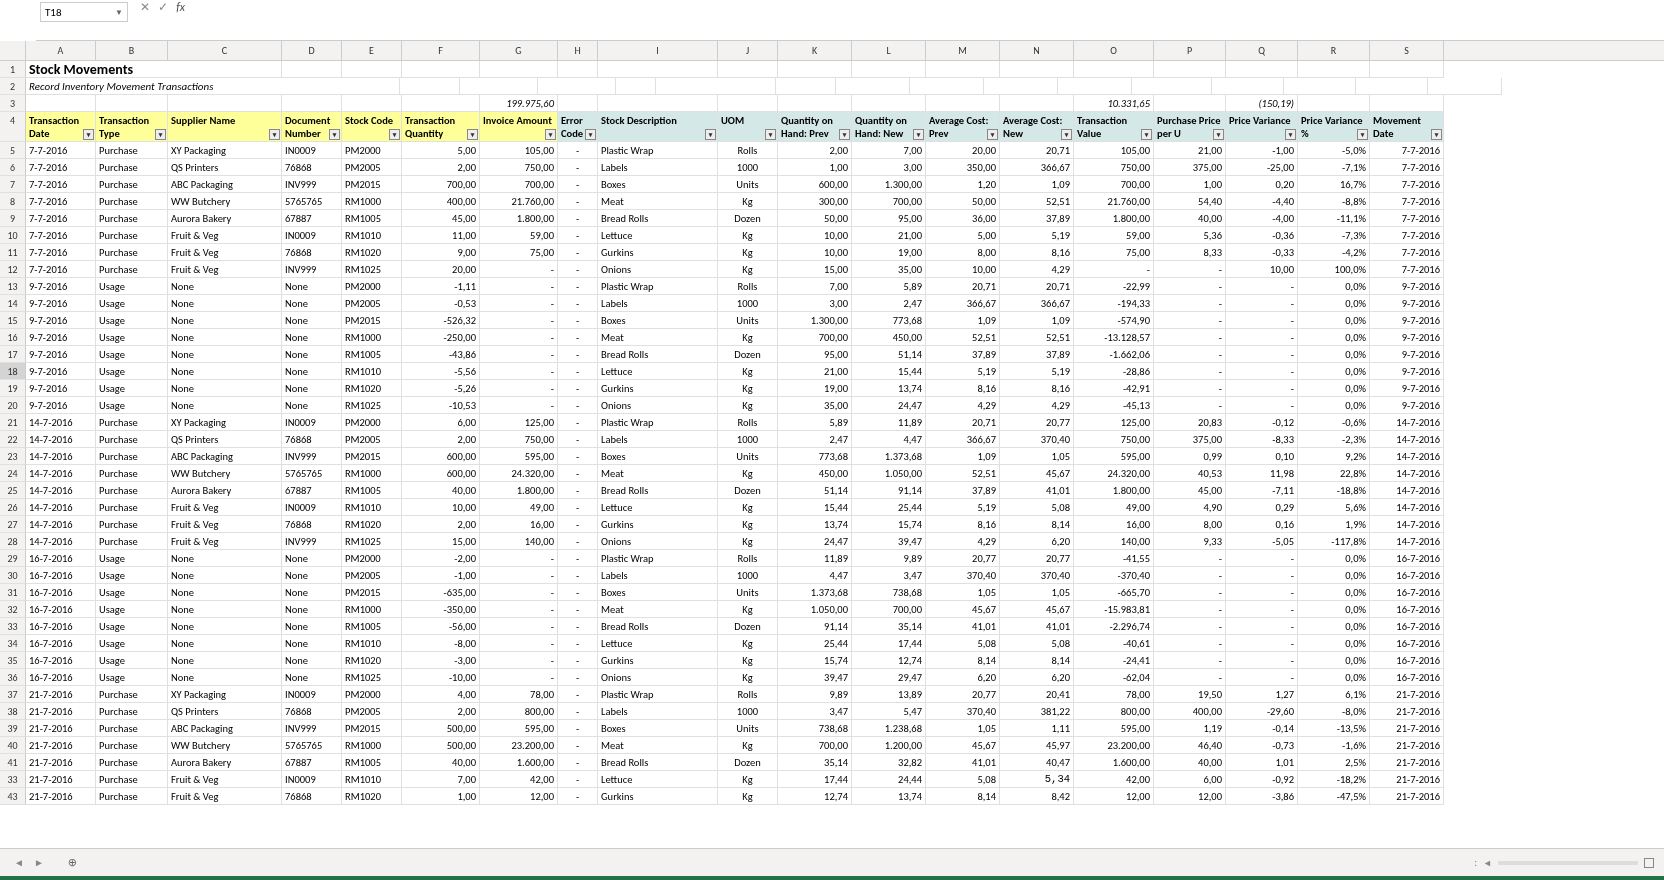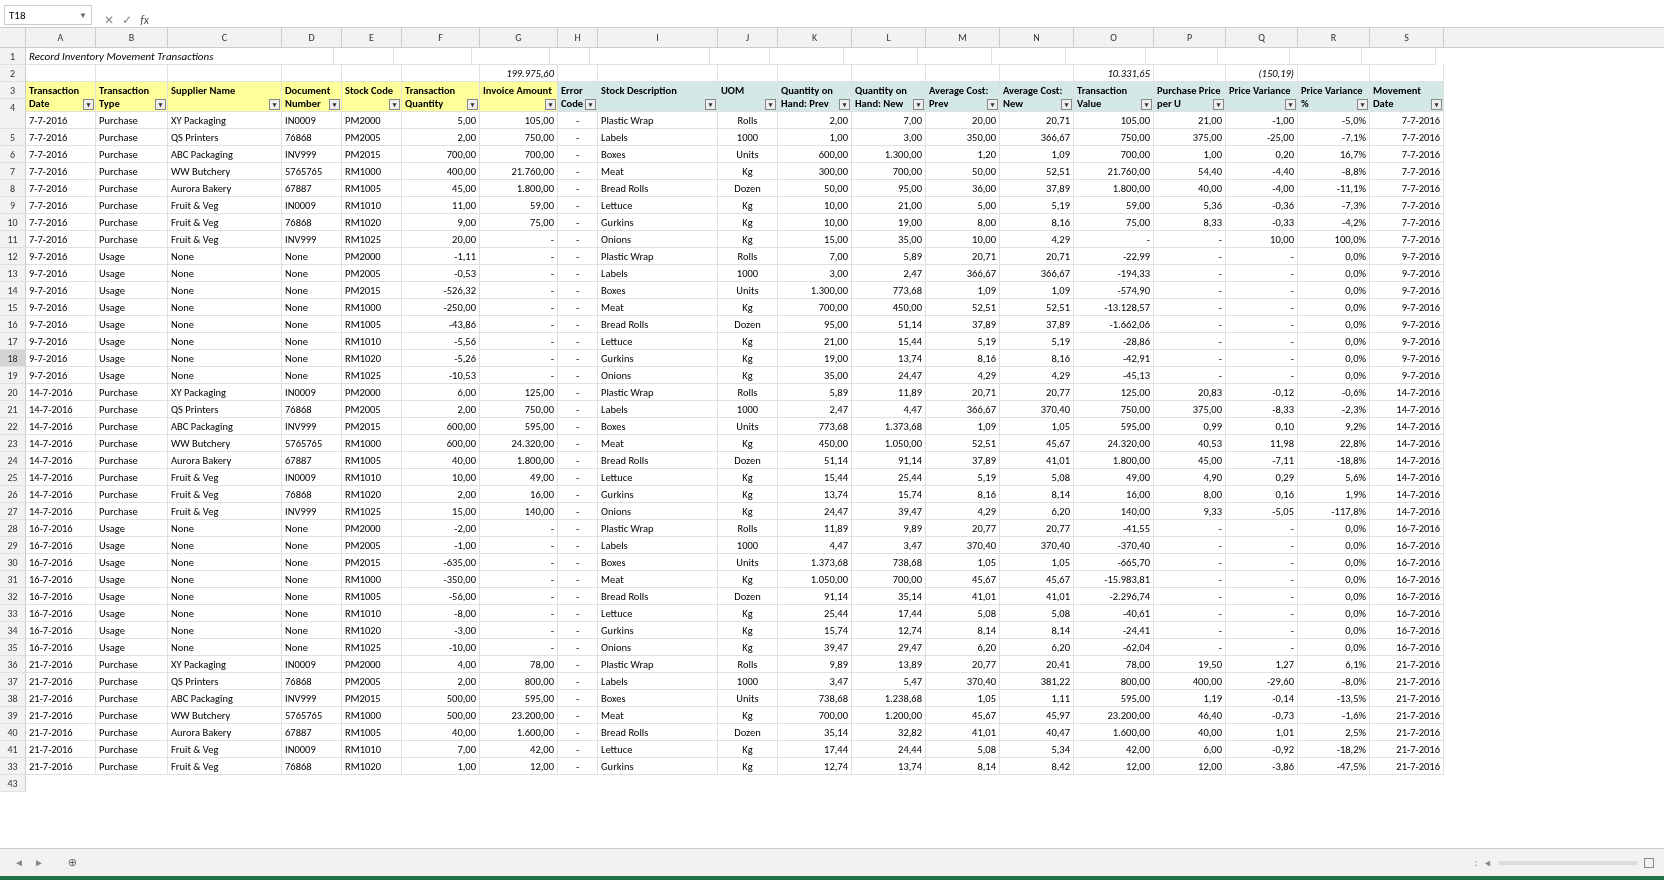--- a/index.html
+++ b/index.html
@@ -1,18 +1,18 @@
 <!DOCTYPE html>
 <html><head>
 <meta charset="utf-8">
 <style>
 * { margin: 0; padding: 0; box-sizing: border-box; }
 body { font-family: Calibri, Arial, sans-serif; font-size: 11px; background: #fff; color: #000; overflow: hidden; width: 1664px; height: 880px; }
 
-.formula-bar { display: flex; align-items: flex-end; height: 28px; border-bottom: 1px solid #ccc; background: #fff; }
+.formula-bar { display: flex; align-items: flex-start; height: 41px; border-bottom: 1px solid #ccc; background: #fff; margin-left: 36px; }
 .name-box { width: 88px; height: 20px; border: 1px solid #ccc; margin: 2px 4px; padding: 0 4px; font-size: 11px; display: flex; align-items: center; justify-content: space-between; }
 .name-box .dd { font-size: 8px; color: #666; }
 .fb-icons { display: flex; gap: 8px; padding: 0 8px; color: #888; }
 .fb-icons span { font-size: 12px; }
 .fx { font-style: italic; color: #555; font-size: 11px; }
 .formula-input { flex: 1; height: 20px; border: none; padding: 0 4px; font-size: 11px; }
 
 .grid-wrap { position: relative; height: 824px; overflow: hidden; }
 .col-headers { display: flex; height: 20px; background: #f3f2f1; border-bottom: 1px solid #ccc; position: sticky; top: 0; }
 .corner { width: 26px; border-right: 1px solid #ccc; background: #f3f2f1; }
@@ -126,21 +126,40 @@
       <div class="row-header">37</div>
       <div class="row-header">38</div>
       <div class="row-header">39</div>
       <div class="row-header">40</div>
       <div class="row-header">41</div>
       <div class="row-header">33</div>
       <div class="row-header">43</div>
     </div>
   <div class="cells">
       <div class="row">
-        <div class="cell subtitle" style="width: 308px;">Record Inventory Movement Transactions</div>
+        <div class="cell title" style="width: 256px;">Stock Movements</div>
+        <div class="cell" style="width: 60px;"></div>
+        <div class="cell" style="width: 60px;"></div>
+        <div class="cell" style="width: 78px;"></div>
+        <div class="cell" style="width: 78px;"></div>
+        <div class="cell" style="width: 40px;"></div>
+        <div class="cell" style="width: 120px;"></div>
+        <div class="cell" style="width: 60px;"></div>
+        <div class="cell" style="width: 74px;"></div>
+        <div class="cell" style="width: 74px;"></div>
+        <div class="cell" style="width: 74px;"></div>
+        <div class="cell" style="width: 74px;"></div>
+        <div class="cell" style="width: 80px;"></div>
+        <div class="cell" style="width: 72px;"></div>
+        <div class="cell" style="width: 72px;"></div>
+        <div class="cell" style="width: 72px;"></div>
+        <div class="cell" style="width: 74px;"></div>
+      </div>
+      <div class="row">
+        <div class="cell subtitle" style="width: 374px;">Record Inventory Movement Transactions</div>
         <div class="cell" style="width: 60px;"></div>
         <div class="cell" style="width: 78px;"></div>
         <div class="cell" style="width: 78px;"></div>
         <div class="cell" style="width: 40px;"></div>
         <div class="cell" style="width: 120px;"></div>
         <div class="cell" style="width: 60px;"></div>
         <div class="cell" style="width: 74px;"></div>
         <div class="cell" style="width: 74px;"></div>
         <div class="cell" style="width: 74px;"></div>
         <div class="cell" style="width: 74px;"></div>
@@ -976,21 +995,21 @@
         <div class="cell" style="width: 60px;">IN0009</div>
         <div class="cell" style="width: 60px;">RM1010</div>
         <div class="cell r" style="width: 78px;">7,00</div>
         <div class="cell r" style="width: 78px;">42,00</div>
         <div class="cell c" style="width: 40px;">-</div>
         <div class="cell" style="width: 120px;">Lettuce</div>
         <div class="cell c" style="width: 60px;">Kg</div>
         <div class="cell r" style="width: 74px;">17,44</div>
         <div class="cell r" style="width: 74px;">24,44</div>
         <div class="cell r" style="width: 74px;">5,08</div>
-        <div class="cell r" style="width: 74px;">5,34</div>
+        <div class="cell r" style="width: 74px; font-family: Liberation Mono, monospace;">5,34</div>
         <div class="cell r" style="width: 80px;">42,00</div>
         <div class="cell r" style="width: 72px;">6,00</div>
         <div class="cell r" style="width: 72px;">-0,92</div>
         <div class="cell r" style="width: 72px;">-18,2%</div>
         <div class="cell r" style="width: 74px;">21-7-2016</div>
       </div>
       <div class="row">
         <div class="cell" style="width: 70px;">21-7-2016</div>
         <div class="cell" style="width: 72px;">Purchase</div>
         <div class="cell" style="width: 114px;">Fruit &amp; Veg</div>

